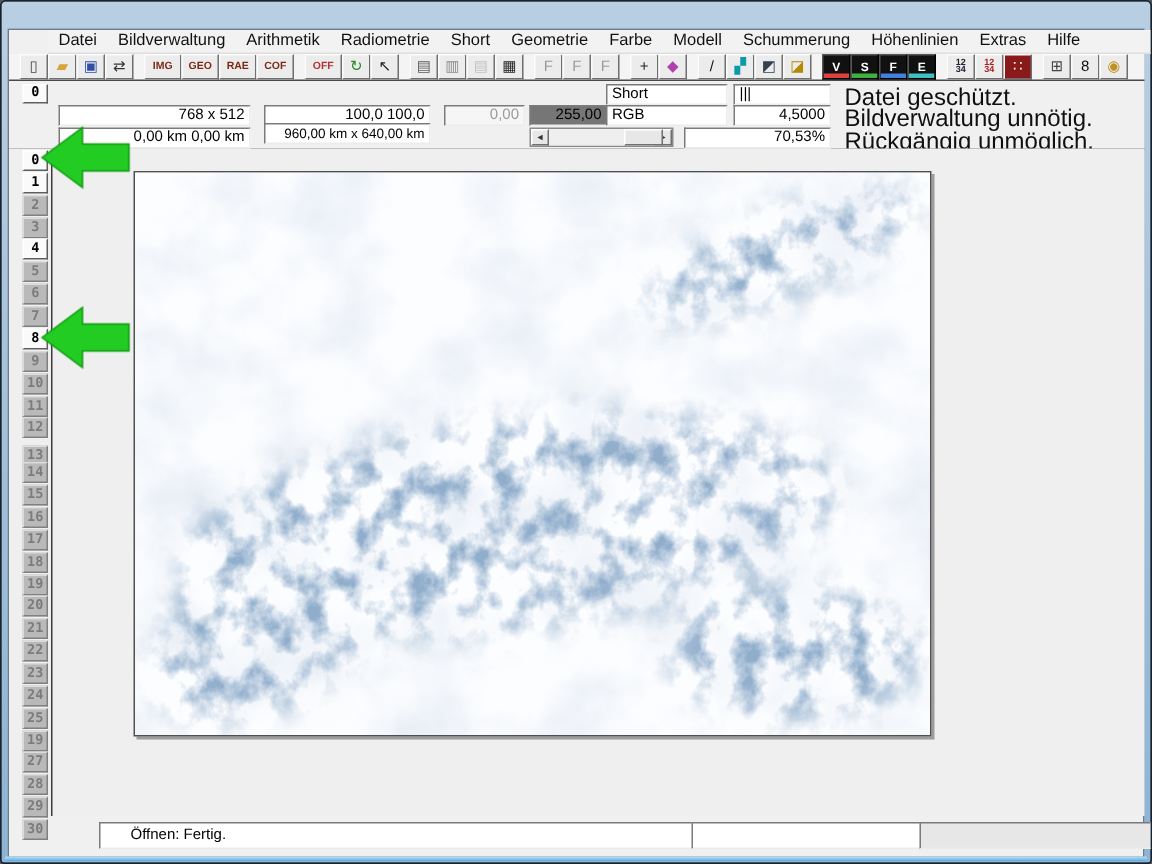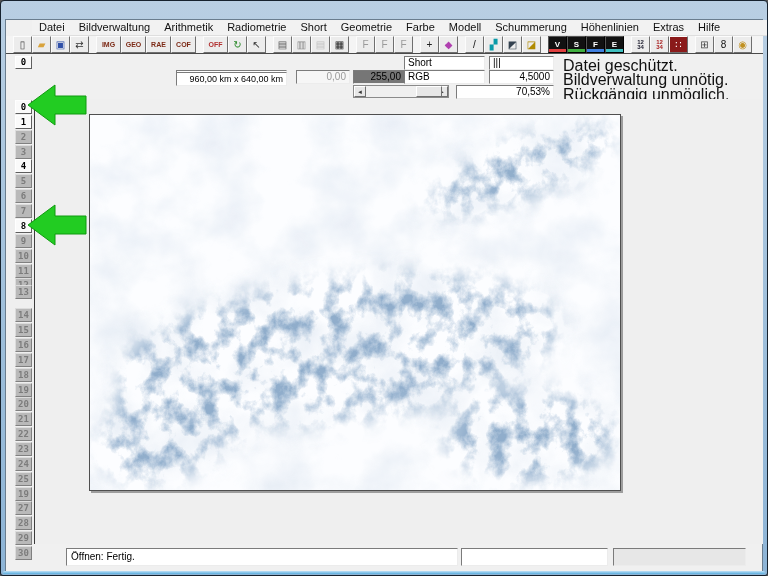--- a/index.html
+++ b/index.html
@@ -56,21 +56,21 @@
   .workspace{position:absolute;left:5px;top:98px;width:757px;height:445px;background:#efefef;}
   .vline{position:absolute;left:33px;top:99px;width:1px;height:444px;background:#3c3c3c;}
   .snum{position:absolute;left:14px;width:17px;height:14px;border:1px solid;box-sizing:border-box;
     font-family:"DejaVu Sans Mono",monospace;font-weight:bold;font-size:9px;line-height:12px;text-align:center;}
   .snum.on{background:#fafafa;color:#000;border-color:#fff #5e5e5e #5e5e5e #fff;}
   .snum.off{background:#b9b9b9;color:#7c7c7c;border-color:#dcdcdc #808080 #808080 #dcdcdc;}
   .map{position:absolute;left:88px;top:113px;width:532px;height:377px;border:1px solid #4f4f4f;
     box-sizing:border-box;background:#fcfdff;box-shadow:2px 2px 0 rgba(90,90,90,.55);}
   
   .statusfld{position:absolute;height:16px;background:#fff;border:1px solid;border-color:#7b7b7b #ececec #ececec #7b7b7b;
-    font-size:10px;line-height:16px;padding:0 4px;color:#000;}
+    font-size:10px;line-height:16px;padding:0 20px;color:#000;}
   .statusfld.gray{background:#e7e7e7;}
   .overlay{position:absolute;left:0;top:0;width:768px;height:576px;pointer-events:none;z-index:60;}
 </style>
 </head>
 <body>
 
 <div class="window">
 
 
   <div class="client"></div>
@@ -148,28 +148,30 @@
         <span class="tbtn" style="color: rgb(192, 144, 32);">◉</span>
       </div>
     </div>
 
   <div class="infopanel">
     <div class="slotind">0</div>
     <div class="fld" style="left:398px;top:2px;width:73px;">Short</div>
     <div class="fld" style="left:483px;top:2px;width:57px;">|||</div>
     <span class="plabel" style="left:557px;top:3px;">Datei geschützt.</span>
 
+    <div class="fld num" style="left:33px;top:16px;width:120px;">768 x 512</div>
     <div class="fld num" style="left:170px;top:16px;width:103px;">100,0  100,0</div>
     <div class="fld num dim" style="left:290px;top:16px;width:46px;">0,00</div>
     <div class="fld num hi" style="left:347px;top:16px;width:44px;">255,00</div>
     <div class="fld" style="left:398px;top:16px;width:73px;">RGB</div>
     <div class="fld num" style="left:483px;top:16px;width:57px;">4,5000</div>
     <span class="plabel" style="left:557px;top:17px;">Bildverwaltung unnötig.</span>
 
-    <div class="fld num" style="left:170px;top:18px;width:103px;font-size:9px;">960,00 km x 640,00 km</div>
+    <div class="fld num" style="left:33px;top:31px;width:120px;">0,00 km  0,00 km</div>
+    <div class="fld num" style="left:170px;top:28px;width:103px;font-size:9px;">960,00 km x 640,00 km</div>
     <div class="rbtn" style="left:287px;top:31px;width:51px;margin-top:16px;">1:1</div>
     <div class="sbar" style="left:347px;top:31px;width:96px;">
       <div class="sarr">◄</div>
       <div class="strack">
           <div class="sthumb"></div>
         </div>
       <div class="sarr">►</div>
     </div>
     <div class="fld num" style="left:450px;top:31px;width:90px;">70,53%</div>
     <span class="plabel" style="left:557px;top:32px;">Rückgängig unmöglich.</span>
@@ -184,21 +186,21 @@
       <div class="snum off" style="top: 144px;">3</div>
       <div class="snum on" style="top: 158px;">4</div>
       <div class="snum off" style="top: 173px;">5</div>
       <div class="snum off" style="top: 188px;">6</div>
       <div class="snum off" style="top: 203px;">7</div>
       <div class="snum on" style="top: 218px;">8</div>
       <div class="snum off" style="top: 233px;">9</div>
       <div class="snum off" style="top: 248px;">10</div>
       <div class="snum off" style="top: 263px;">11</div>
       <div class="snum off" style="top: 277px;">12</div>
-      <div class="snum off" style="top: 284px;">13</div>
+      <div class="snum off" style="top: 296px;">13</div>
       <div class="snum off" style="top: 307px;">14</div>
       <div class="snum off" style="top: 322px;">15</div>
       <div class="snum off" style="top: 337px;">16</div>
       <div class="snum off" style="top: 352px;">17</div>
       <div class="snum off" style="top: 367px; text-align: center;">18</div>
       <div class="snum off" style="top: 382px;">19</div>
       <div class="snum off" style="top: 396px;">20</div>
       <div class="snum off" style="top: 411px;">21</div>
       <div class="snum off" style="top: 426px;">22</div>
       <div class="snum off" style="top: 441px;">23</div>

